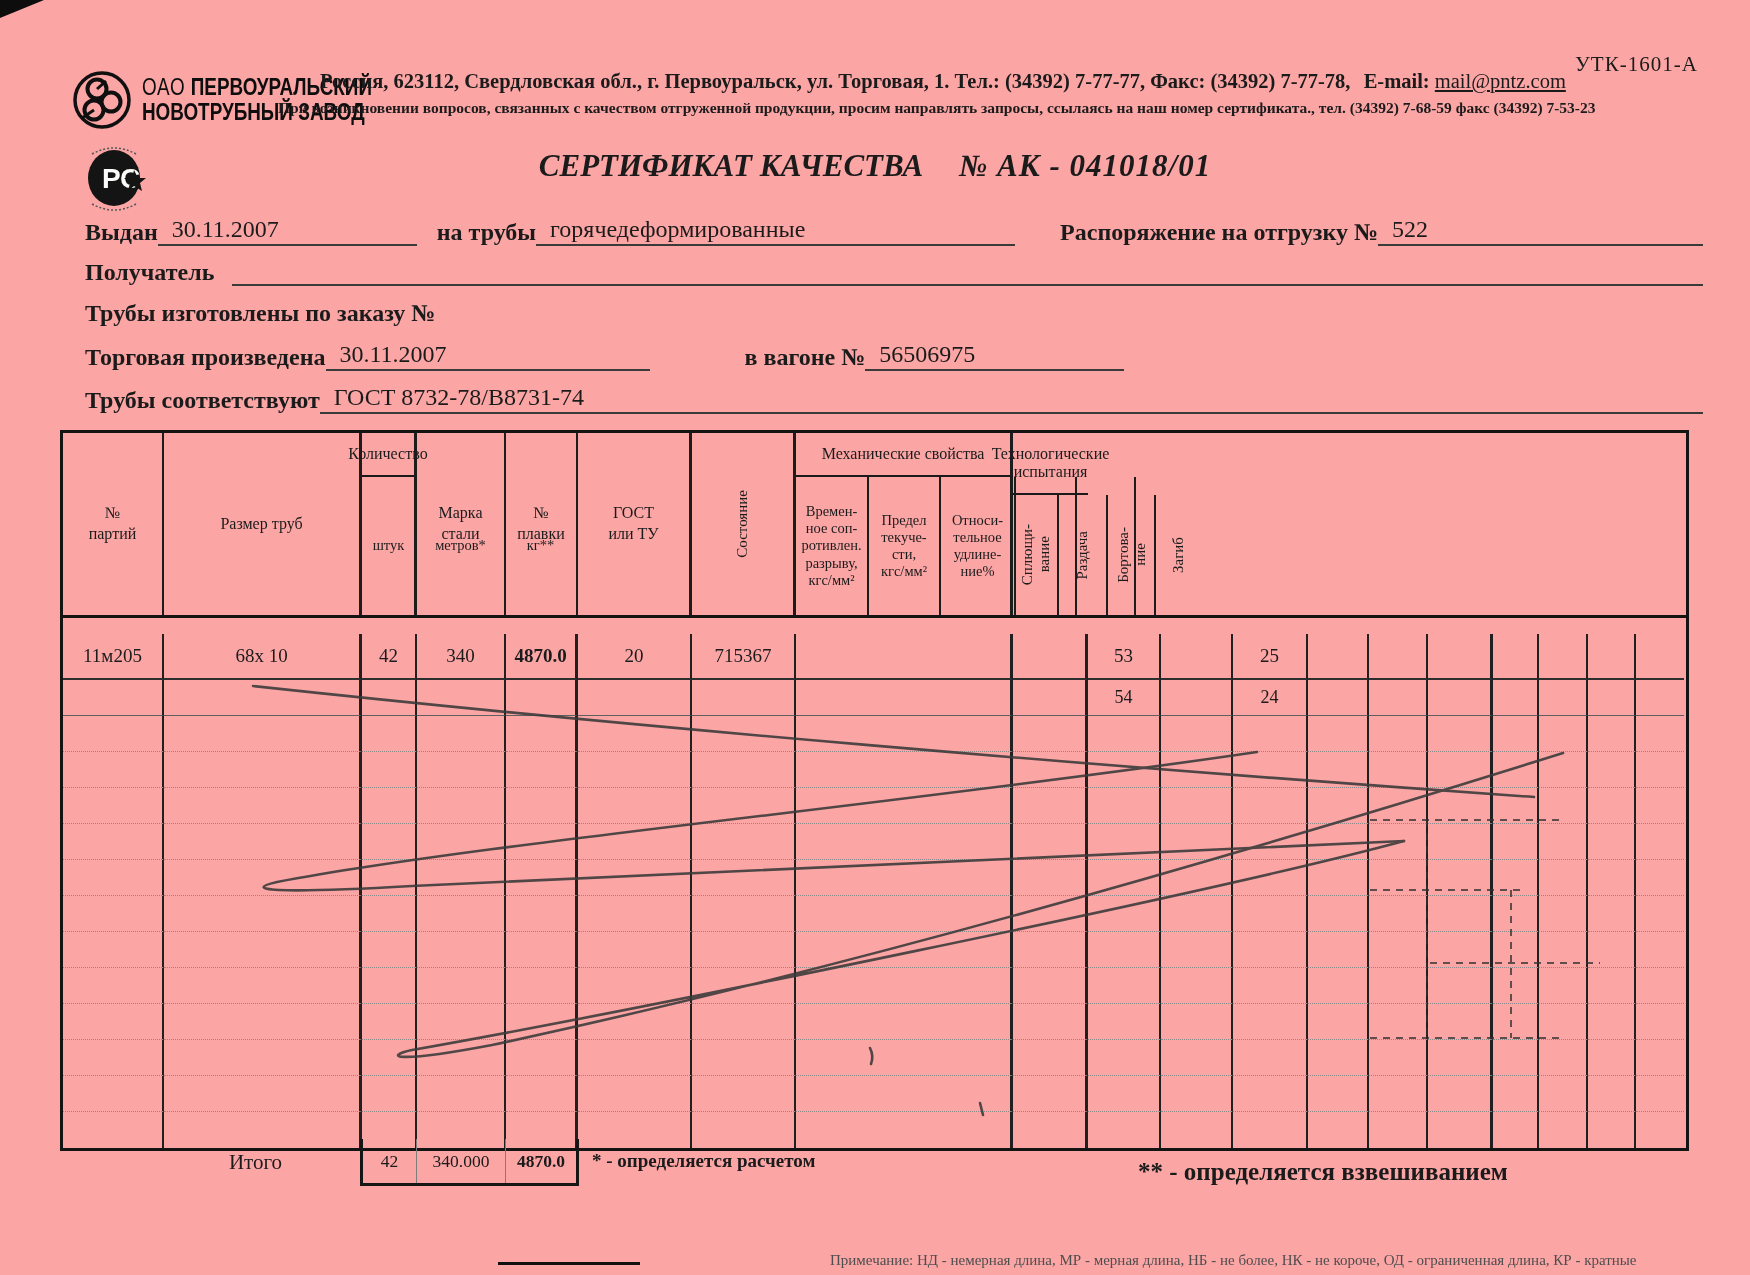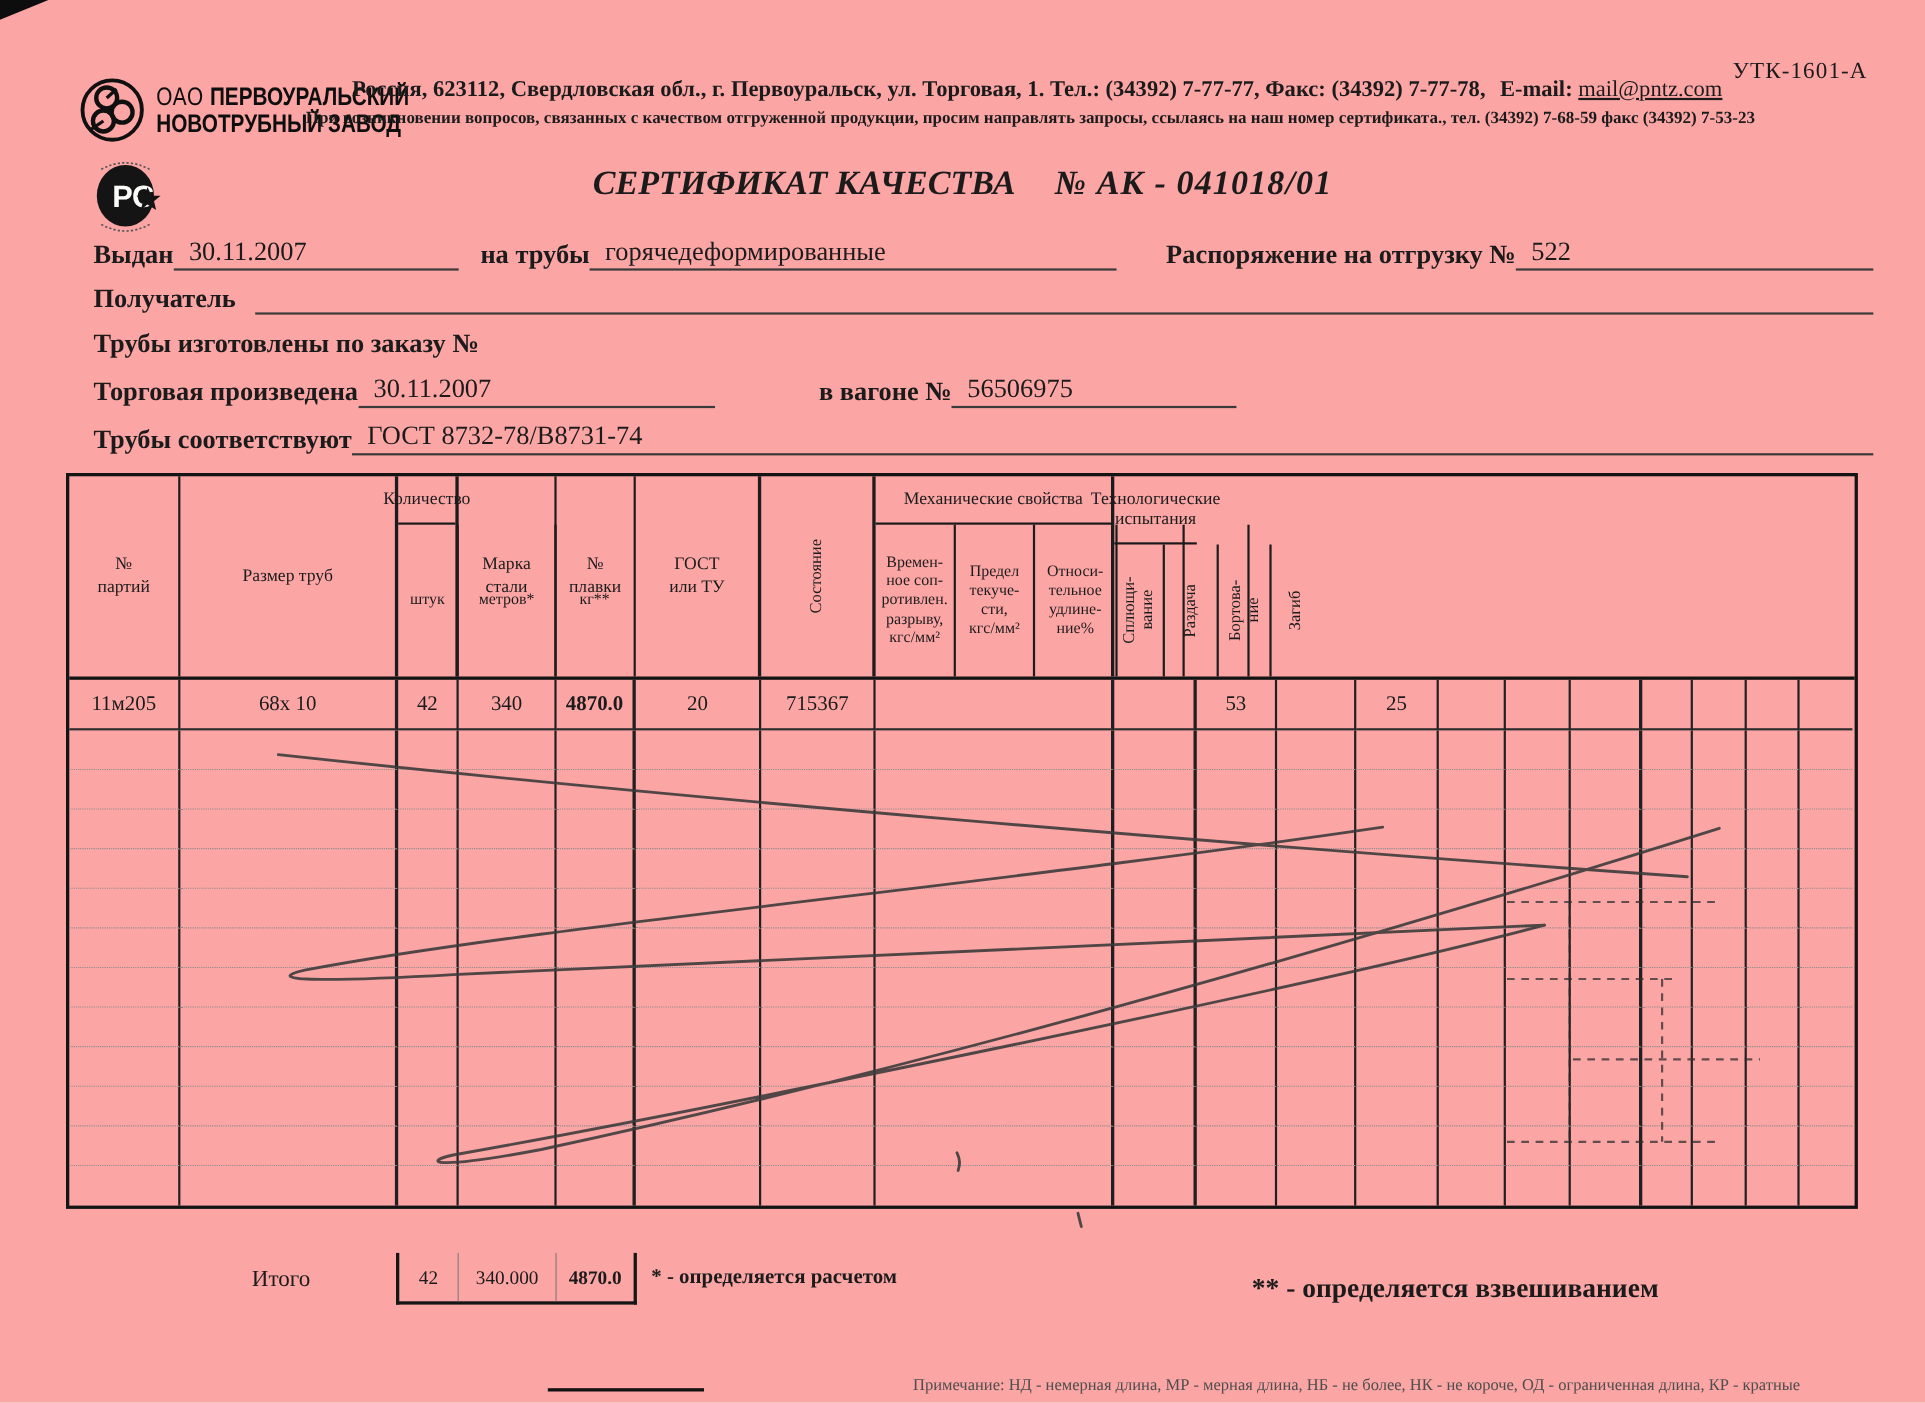--- a/index.html
+++ b/index.html
@@ -61,21 +61,21 @@
   .ghead{display:flex;align-items:center;justify-content:center;text-align:center;
     font-size:16px;line-height:1.15;border-bottom:2px solid #1a1a1a;white-space:pre-line;}
   .ghead.h42{height:42px;} .ghead.h60{height:60px;}
   .gcols{flex:1;display:grid;}
   .gcell{border-right:2px solid #1c1c1c;display:flex;align-items:center;justify-content:center;
     text-align:center;font-size:14.5px;line-height:1.18;white-space:pre-line;box-sizing:border-box;padding:1px;}
   .gcols>:last-child{border-right:none;}
   .vert{writing-mode:vertical-rl;transform:rotate(180deg);font-size:15px;line-height:1.1;}
   .tbody{}
   .brow{display:grid;grid-template-columns:var(--cols);height:36px;}
-  .brow.r0{height:46px;}
+  .brow.r0{height:46px;margin-top:16px;}
   .bcell{border-right:2px solid #202020;border-bottom:1px dotted #8b8b8b;
     display:flex;align-items:center;justify-content:center;font-size:18px;box-sizing:border-box;}
   .brow>:nth-child(2){border-right-width:3px;}
   .brow>:nth-child(5){border-right-width:3px;}
   .brow>:nth-child(8){border-right-width:3px;}
   .brow>:nth-child(9){border-right-width:3px;}
   .brow>:nth-child(15){border-right-width:3px;}
   .brow>:last-child{border-right:none;}
   .brow.r0 .bcell{border-bottom:2px solid #2e2e2e;font-size:19px;}
   .brow.r1 .bcell{border-bottom:1px solid #5f5f5f;}
@@ -242,20 +242,41 @@
           <div class="bcell"></div>
           <div class="bcell">25</div>
           <div class="bcell"></div>
           <div class="bcell"></div>
           <div class="bcell"></div>
           <div class="bcell"></div>
           <div class="bcell"></div>
           <div class="bcell"></div>
           <div class="bcell"></div>
         </div>
+        <div class="brow r1">
+          <div class="bcell"></div>
+          <div class="bcell"></div>
+          <div class="bcell"></div>
+          <div class="bcell"></div>
+          <div class="bcell"></div>
+          <div class="bcell"></div>
+          <div class="bcell"></div>
+          <div class="bcell"></div>
+          <div class="bcell"></div>
+          <div class="bcell">54</div>
+          <div class="bcell"></div>
+          <div class="bcell">24</div>
+          <div class="bcell"></div>
+          <div class="bcell"></div>
+          <div class="bcell"></div>
+          <div class="bcell"></div>
+          <div class="bcell"></div>
+          <div class="bcell"></div>
+          <div class="bcell"></div>
+        </div>
         <div class="brow">
           <div class="bcell"></div>
           <div class="bcell"></div>
           <div class="bcell"></div>
           <div class="bcell"></div>
           <div class="bcell"></div>
           <div class="bcell"></div>
           <div class="bcell"></div>
           <div class="bcell"></div>
           <div class="bcell"></div>

